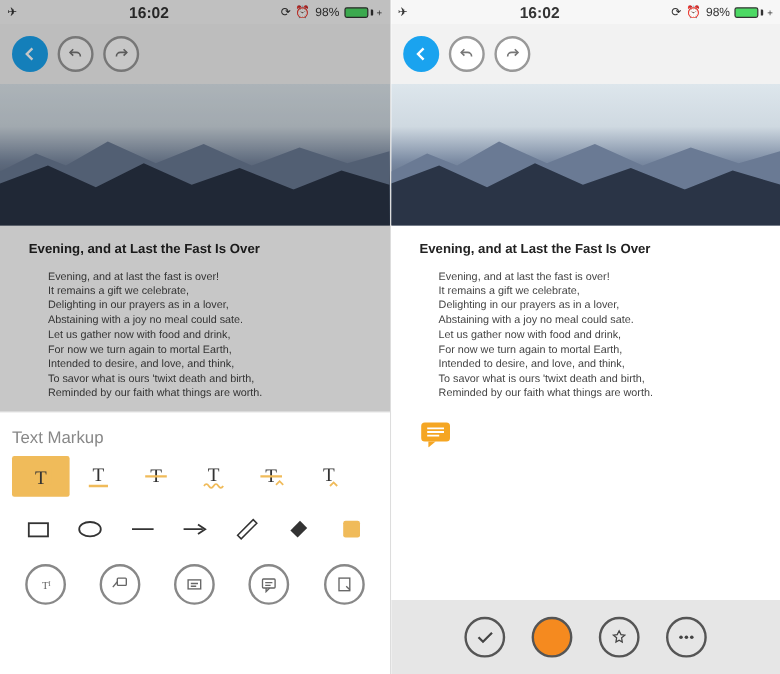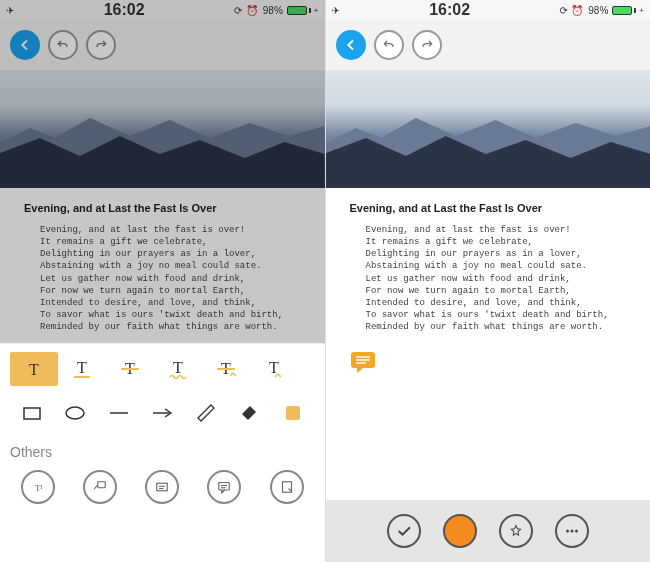--- a/index.html
+++ b/index.html
@@ -5,21 +5,21 @@
   * { box-sizing: border-box; margin: 0; padding: 0; }
   body { font-family: -apple-system, Helvetica, Arial, sans-serif; background:#fff; }
   .container { display:flex; width:650px; height:562px; }
   .pane { width:325px; height:562px; display:flex; flex-direction:column; background:#fff; position:relative; overflow:hidden; }
   .pane-left .upper-dim::after { content:""; position:absolute; inset:0; background:rgba(0,0,0,0.22); pointer-events:none; }
   .upper-dim { position:relative; }
 
   
   .statusbar { height:20px; background:#f7f7f7; display:flex; align-items:center; justify-content:space-between; padding:0 6px; font-size:10px; color:#333; }
   .statusbar .sb-left, .statusbar .sb-right { display:flex; align-items:center; gap:4px; font-size:10px; }
-  .statusbar .sb-center { font-weight:600; font-size:16px; }
+  .statusbar .sb-center { font-weight:600; font-size:13px; }
   .airplane { font-size:10px; }
   .battery { display:inline-flex; align-items:center; gap:2px; }
   .batt-body { width:20px; height:9px; border:1px solid #333; border-radius:2px; position:relative; background:#4cd964; }
   .batt-tip { width:2px; height:5px; background:#333; border-radius:0 1px 1px 0; }
   .batt-plus { font-size:8px; color:#333; margin-left:1px; }
 
   
   .navbar { height:50px; background:#f2f2f2; display:flex; align-items:center; gap:8px; padding:0 10px; }
   .btn-circle { width:30px; height:30px; border-radius:50%; display:flex; align-items:center; justify-content:center; border:2px solid #999; background:#fff; color:#777; cursor:pointer; }
   .btn-back { background:#1aa3ef; border:none; color:#fff; }
@@ -29,21 +29,21 @@
   .hero { height:118px; background:linear-gradient(to bottom,#dde6ec 0%, #cfd9e1 30%, #7a8aa2 55%, #2f3b4e 100%); position:relative; overflow:hidden; }
   .hero .ridge { position:absolute; left:0; right:0; height:50px; bottom:30px; }
   .hero .ridge svg { width:100%; height:100%; }
   .hero .ridge2 { position:absolute; left:0; right:0; height:60px; bottom:0; }
   .hero .ridge2 svg { width:100%; height:100%; }
 
   
   .doc { flex:0 0 auto; background:#fff; padding:14px 24px 10px; }
   .doc-title { font-size:11px; font-weight:700; text-align:left; margin-bottom:10px; color:#222; }
   .doc-body { font-size:9px; line-height:1.35; color:#444; text-align:left; padding-left:16px; }
-  .doc-body div { white-space:nowrap;font-family:Liberation Mono, monospace; }
+  .doc-body div { white-space:nowrap; }
 
   
   .tool-panel { background:#fff; border-top:1px solid #eee; padding:8px 10px 4px; flex:1; display:flex; flex-direction:column; gap:4px; }
   .section-label { font-size:14px; color:#888; margin:4px 0 4px; }
   .tool-row { display:flex; gap:0; padding-bottom:6px; }
   .tool-row.spread { justify-content:space-between; }
   .tool-item { width:48px; height:34px; display:flex; align-items:center; justify-content:center; color:#444; cursor:pointer; border-radius:2px; }
   .tool-item.selected { background:#f0bb5a; }
   .tool-item svg { width:26px; height:26px; }
   .others-row { display:flex; justify-content:space-between; padding-top:2px; }
@@ -123,20 +123,21 @@
           <div>Let us gather now with food and drink,</div>
           <div>For now we turn again to mortal Earth,</div>
           <div>Intended to desire, and love, and think,</div>
           <div>To savor what is ours 'twixt death and birth,</div>
           <div>Reminded by our faith what things are worth.</div>
         </div>
       </div>
     </div>
 
     <div class="tool-panel">
+      <div class="section-label">Text Markup</div>
       <div class="tool-row">
         <div class="tool-item selected">
           <svg viewBox="0 0 26 26">
               <rect x="4" y="6" width="18" height="14" fill="#f0bb5a" opacity="0.7"></rect>
               <text x="13" y="19" text-anchor="middle" font-size="16" font-family="serif" fill="#333">T</text>
             </svg>
         </div>
         <div class="tool-item">
           <svg viewBox="0 0 26 26">
               <text x="13" y="17" text-anchor="middle" font-size="16" font-family="serif" fill="#333">T</text>
@@ -202,21 +203,20 @@
               <path d="M6 18 L14 10 L20 16 L12 24 Z" fill="#333" transform="translate(0,-4)"></path>
             </svg>
           </div>
         <div class="tool-item">
             <svg viewBox="0 0 26 26">
               <rect x="6" y="6" width="14" height="14" rx="2" fill="#f0bb5a"></rect>
             </svg>
           </div>
       </div>
 
-      <div class="section-label">Others</div>
       <div class="others-row">
         <div class="other-item">
           <div class="other-circ">
               <svg viewBox="0 0 24 24">
                 <text x="8" y="17" font-size="12" font-family="serif" fill="#666">T</text>
                 <text x="15" y="14" font-size="8" font-family="serif" fill="#666">I</text>
               </svg>
             </div>
 
         </div>

